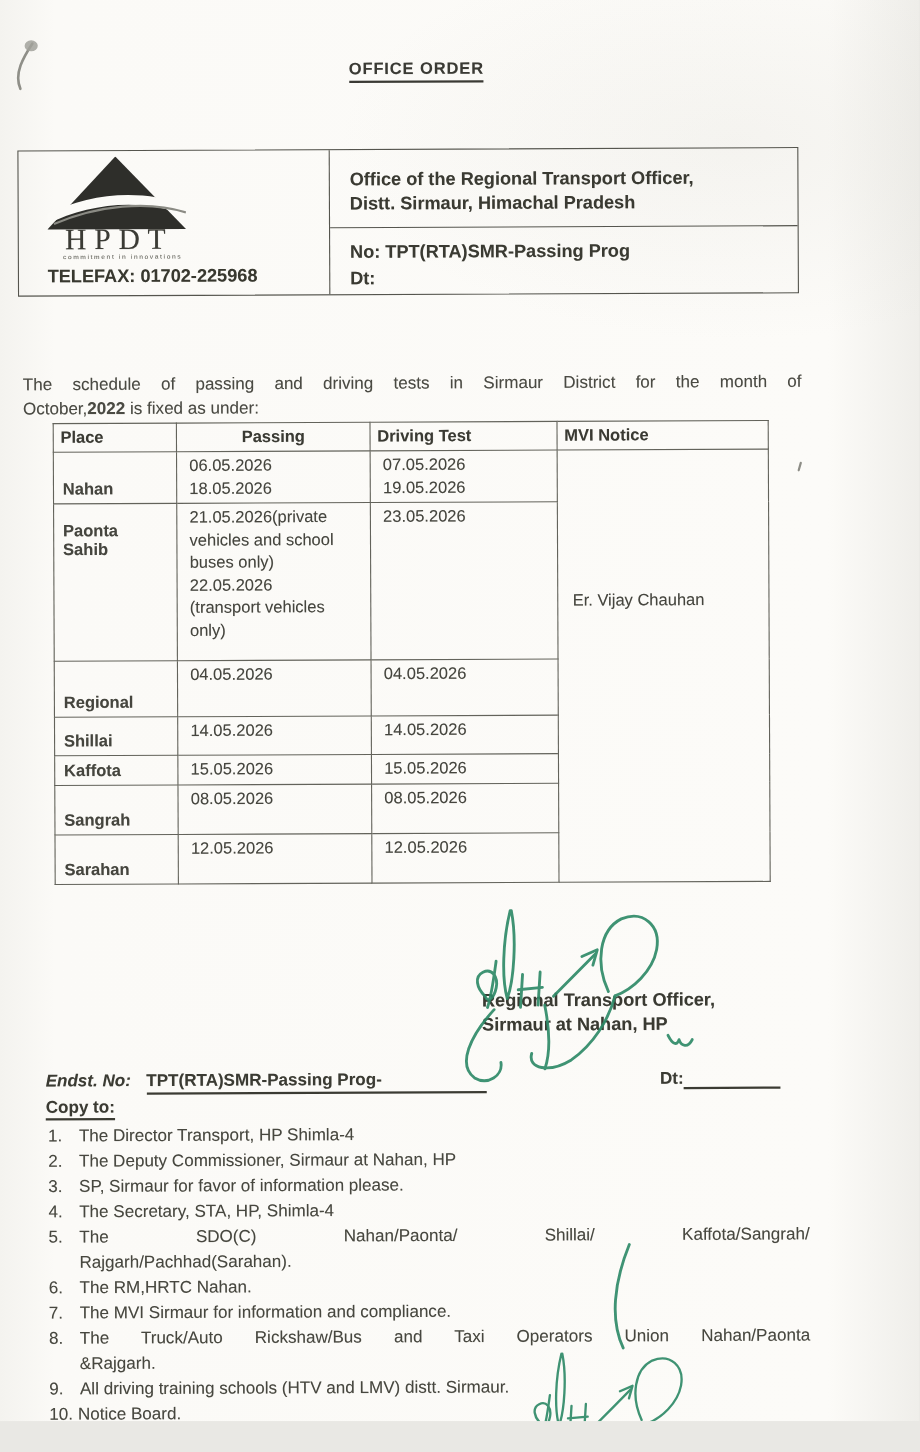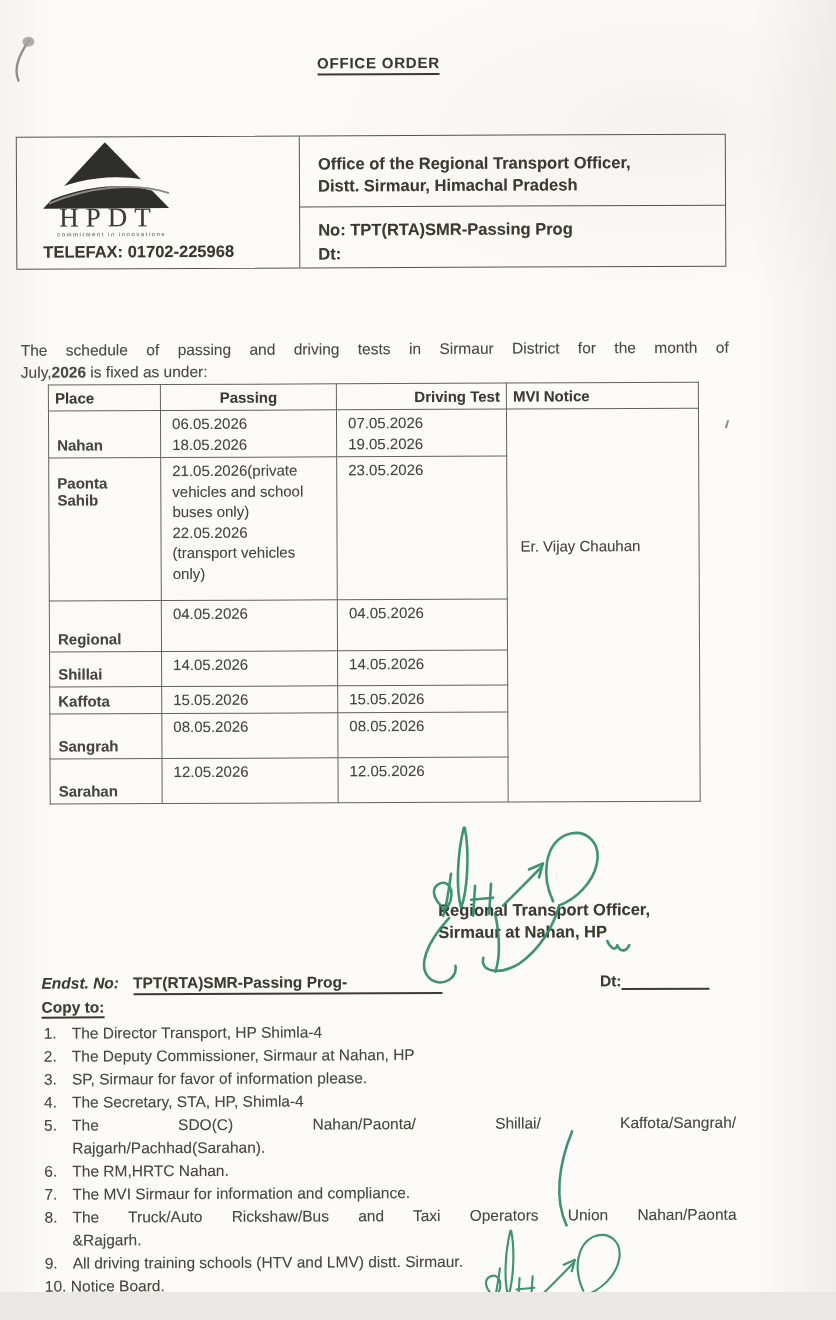--- a/index.html
+++ b/index.html
@@ -34,21 +34,21 @@
   
   .intro{position:absolute;left:22px;top:338px;width:708px;font-size:15.5px;
       line-height:22px;color:#4a4a43;}
   .jfull{text-align:justify;text-align-last:justify;}
   
   .sched{position:absolute;left:49px;top:383px;border-collapse:collapse;table-layout:fixed;}
   .sched th,.sched td{border:1.6px solid #63635b;font-size:15px;color:#45453e;}
   .sched th{font-weight:bold;color:#3a3a33;height:21px;padding:2px 6px;}
   .th-place{text-align:left;padding-left:9px;}
   .th-pass{text-align:center;}
-  .th-drive{text-align:right;padding-left:12px;}
+  .th-drive{text-align:left;padding-left:12px;}
   .th-mvi{text-align:left;padding-left:10px;}
   .place{font-weight:bold;vertical-align:bottom;padding:2px 28px 4px 8px;color:#3b3b34;border-radius:14px;}
   .place.ptop{vertical-align:top;padding-top:16px;}
   .date{vertical-align:top;padding:3px 8px 2px 11px;line-height:20.5px;white-space:pre-line;color:#4c4c45;}
   .mvi{vertical-align:top;padding:128px 4px 0 13px;white-space:nowrap;}
   
   .sig{position:absolute;pointer-events:none;}
   .sig-mid{left:402px;top:812px;}
   .sig-bot{left:458px;top:1218px;}
   .sig-asc{left:542px;top:1128px;}
@@ -108,21 +108,21 @@
         </div>
         <div class="lh-ref">
           <div>No: TPT(RTA)SMR-Passing Prog</div>
           <div>Dt:</div>
         </div>
       </div>
     </div>
 
     <div class="intro">
       <div class="jfull">The schedule of passing and driving tests in Sirmaur District for the month of</div>
-      <div><span>July,</span><span class="b">2026</span><span> is fixed as under:</span></div>
+      <div><span>October,</span><span class="b">2022</span><span> is fixed as under:</span></div>
     </div>
 
     <table class="sched">
       <colgroup>
           <col style="width:112px">
           <col style="width:176px">
           <col style="width:170px">
           <col style="width:192px">
         </colgroup>
       <thead>

